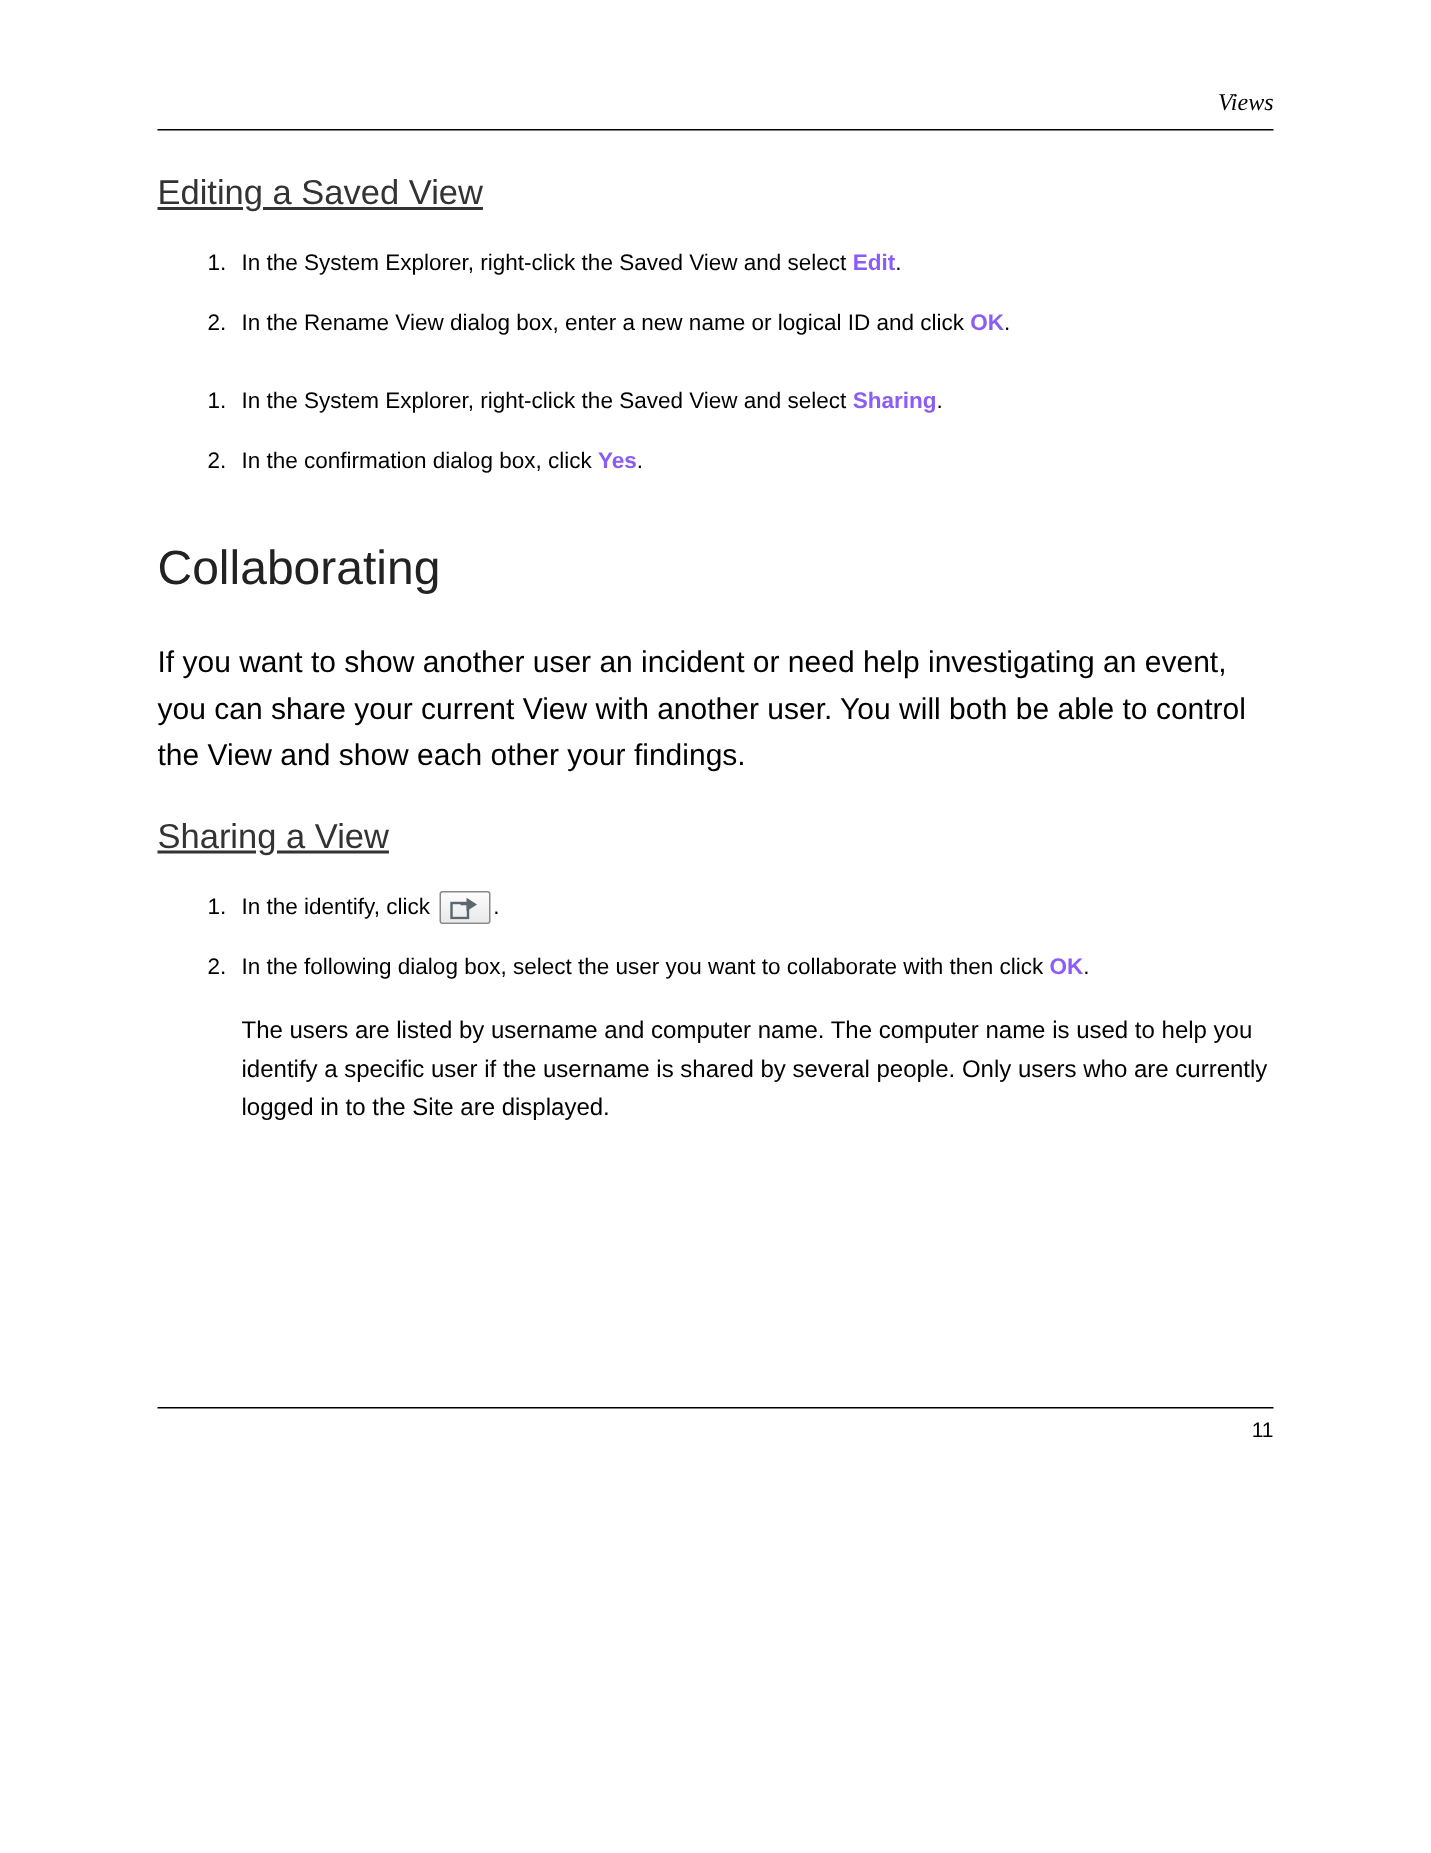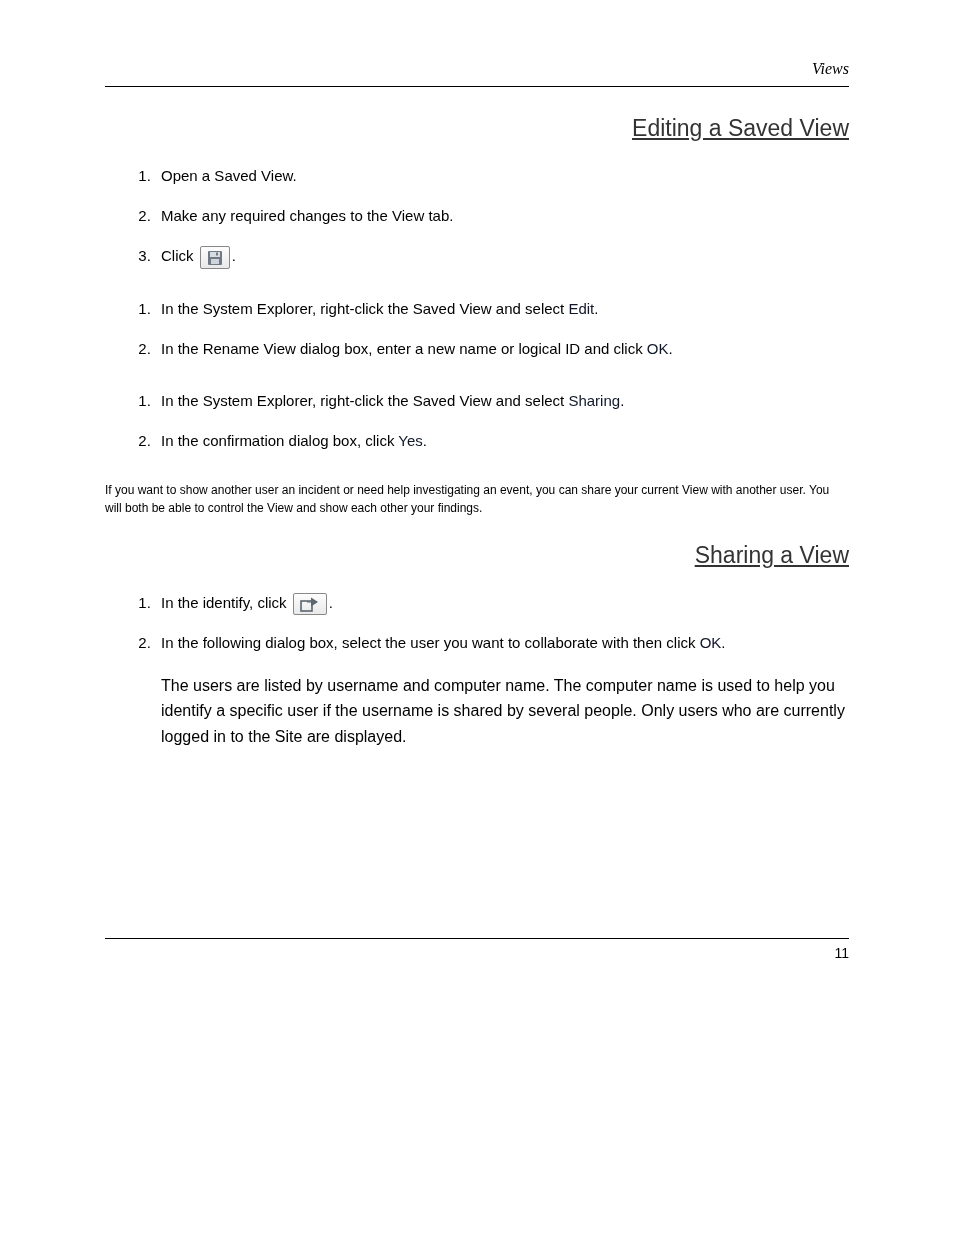--- a/index.html
+++ b/index.html
@@ -29,50 +29,49 @@
     border-top: 1.5px solid #000;
     margin: 0 0 28px 0;
   }
   h3.sub {
     font-family: Arial, Helvetica, sans-serif;
     font-weight: 400;
     font-size: 23px;
     text-decoration: underline;
     margin: 20px 0 22px 0;
     color: #333;
-    text-align: right;
   }
   h2.main {
     font-family: Arial, Helvetica, sans-serif;
     font-weight: 300;
     font-size: 32px;
     margin: 40px 0 30px 0;
     color: #222;
   }
   p.body {
-    font-size: 12px;
+    font-size: 20px;
     line-height: 1.55;
     margin: 0 0 24px 0;
   }
   ol.steps {
     margin: 0 0 28px 0;
     padding-left: 50px;
     font-size: 15px;
   }
   ol.steps > li {
     margin-bottom: 16px;
     line-height: 1.6;
     padding-left: 6px;
   }
   ol.steps > li::marker {
     font-size: 15px;
   }
   .bold-blue {
-    color: #0f172a;
-    font-weight: normal;
+    color: #8b5cf6;
+    font-weight: bold;
   }
   .icon-button {
     display: inline-block;
     vertical-align: middle;
     border: 1px solid #888;
     background: linear-gradient(#fdfdfd, #e9e9e9);
     padding: 3px 6px 2px 6px;
     border-radius: 2px;
     line-height: 0;
     margin: 0 2px;
@@ -101,53 +100,40 @@
 </style>
 </head>
 <body>
 
 <div class="page">
 
   <div class="running-head">Views</div>
   <hr class="head-rule">
 
   <h3 class="sub">Editing a Saved View</h3>
-  <ol class="steps">
-    <li>Open a Saved View.</li>
-    <li>Make any required changes to the View tab.</li>
-    <li>
-      <span>Click </span><span class="icon-button">
-        <svg width="16" height="16" viewBox="0 0 16 16">
-          <rect x="1" y="1" width="14" height="14" fill="#6f7a85" rx="1"></rect>
-          <rect x="3" y="2" width="10" height="5" fill="#d8dde2"></rect>
-          <rect x="4" y="9" width="8" height="5" fill="#cfd5da"></rect>
-          <rect x="9" y="2.5" width="2" height="3" fill="#6f7a85"></rect>
-        </svg>
-      </span><span>.</span>
-    </li>
-  </ol>
 
   <ol class="steps">
     <li>
       <span>In the System Explorer, right-click the Saved View and select </span><span class="bold-blue">Edit</span><span>.</span>
     </li>
     <li>
       <span>In the Rename View dialog box, enter a new name or logical ID and click </span><span class="bold-blue">OK</span><span>.</span>
     </li>
   </ol>
 
   <ol class="steps">
     <li>
       <span>In the System Explorer, right-click the Saved View and select </span><span class="bold-blue">Sharing</span><span>.</span>
     </li>
     <li>
       <span>In the confirmation dialog box, click </span><span class="bold-blue">Yes</span><span>.</span>
     </li>
   </ol>
 
+  <h2 class="main">Collaborating</h2>
   <p class="body">If you want to show another user an incident or need help investigating an event, you can share your current View with another user. You will both be able to control the View and show each other your findings.</p>
 
   <h3 class="sub">Sharing a View</h3>
   <ol class="steps">
     <li>
       <span>In the identify, click </span><span class="icon-button">
         <svg width="20" height="15" viewBox="0 0 20 15">
           <rect x="1" y="4" width="11" height="10" fill="none" stroke="#5a6670" stroke-width="1.6"></rect>
           <path d="M10 5 L10 1 L17 5.5 L10 10 L10 6 L6 6 L6 5 Z" fill="#5a6670" transform="translate(1,-0.5)"></path>
         </svg>

